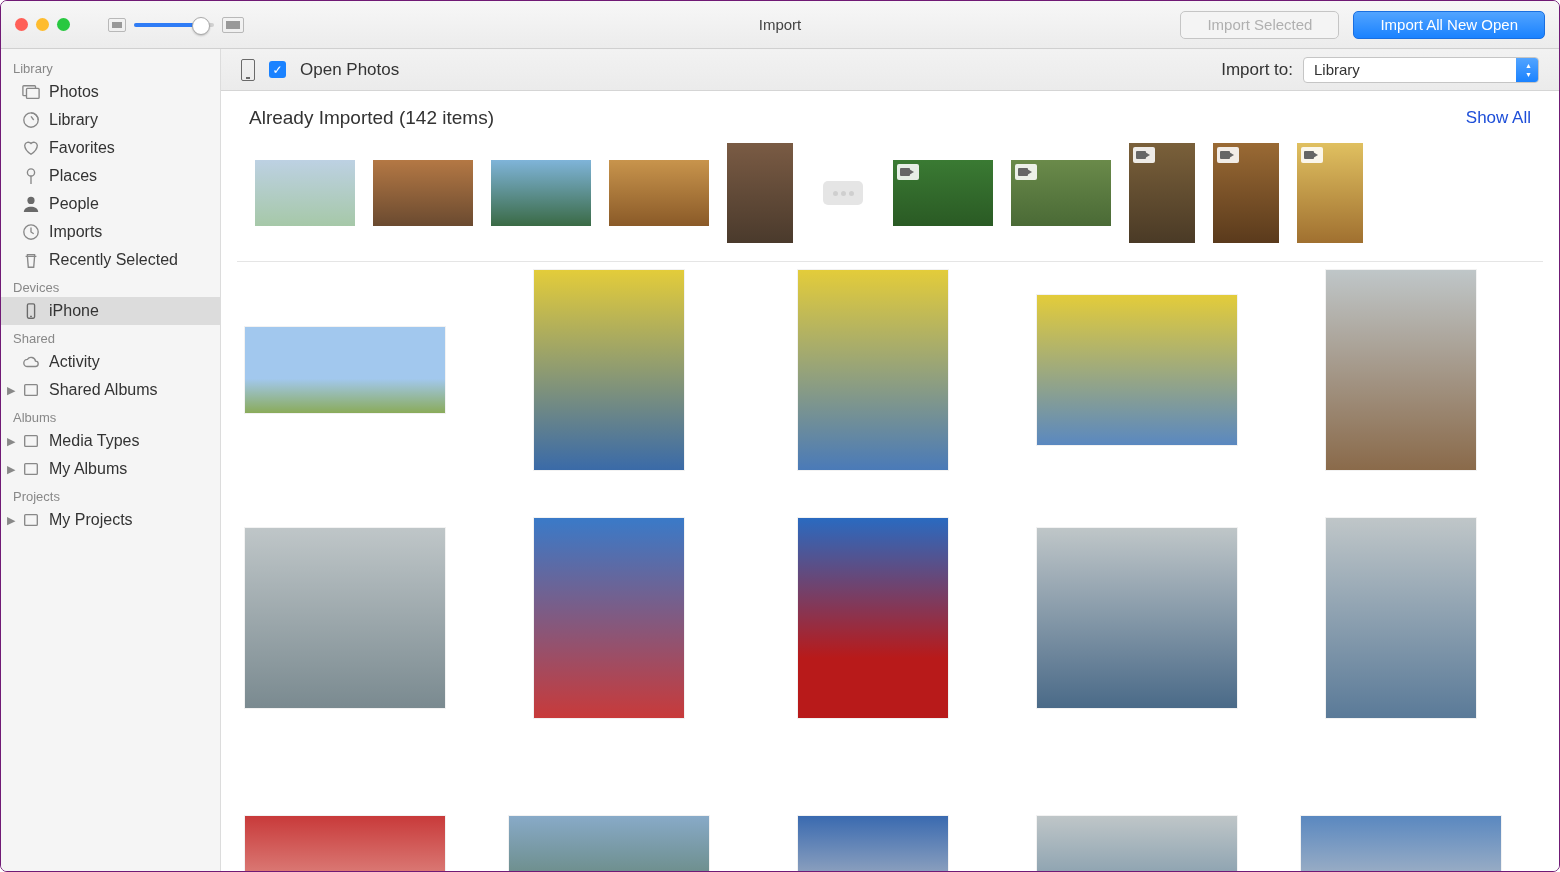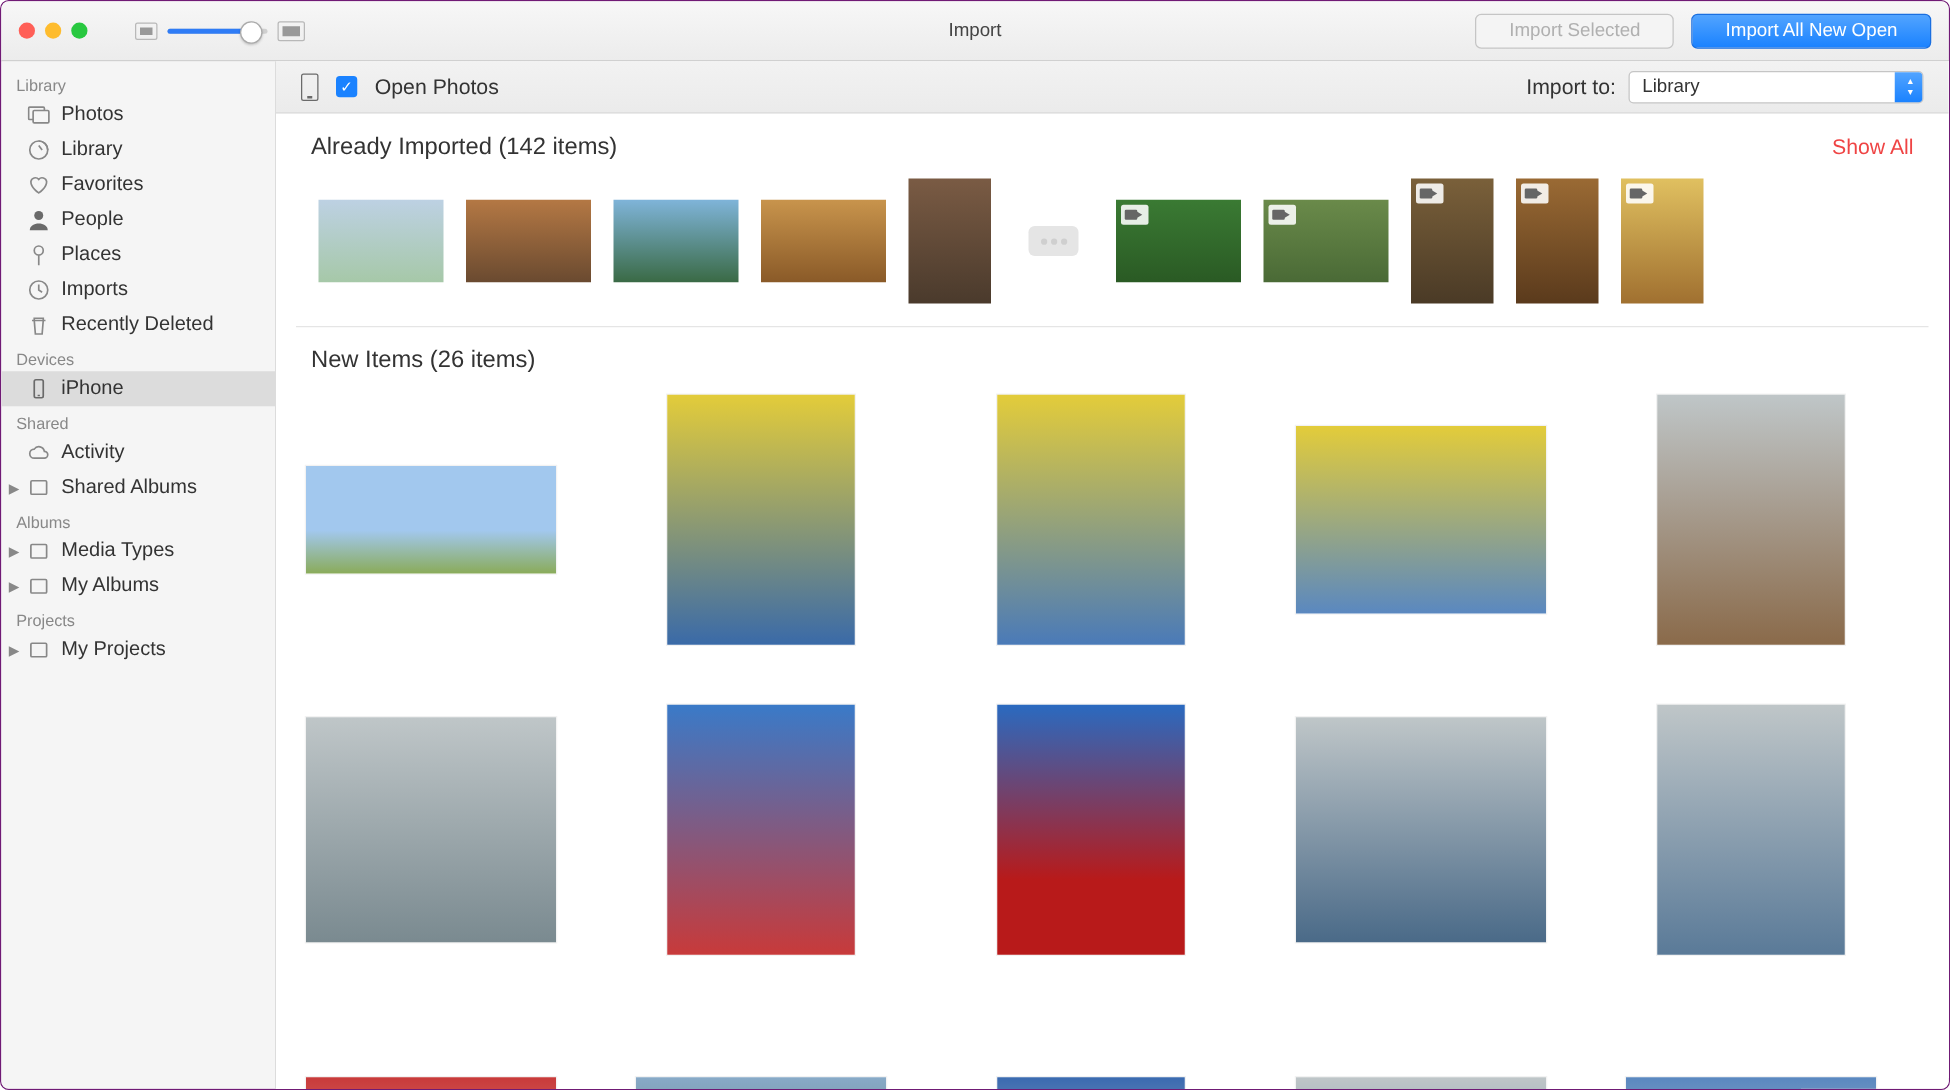--- a/index.html
+++ b/index.html
@@ -31,21 +31,21 @@
 .content { flex:1; overflow:auto; background:#fff; }
 .options { height:42px; background:linear-gradient(#f2f2f2,#ebebeb); border-bottom:1px solid #d5d5d5; display:flex; align-items:center; padding:0 20px; gap:14px; font-size:17px; }
 .dev-icon { width:14px; height:22px; border:1.5px solid #6a6a6a; border-radius:2px; position:relative; display:inline-block; flex-shrink:0; }
 .dev-icon::after { content:""; position:absolute; bottom:1px; left:50%; transform:translateX(-50%); width:4px; height:1.5px; background:#6a6a6a; }
 .chk { width:17px; height:17px; border-radius:3px; background:#1a82ff; display:flex; align-items:center; justify-content:center; color:#fff; font-size:12px; }
 .importto { margin-left:auto; display:flex; align-items:center; gap:10px; font-size:17px; color:#333; }
 .select { width:236px; height:26px; border:1px solid #c5c5c5; border-radius:4px; display:flex; align-items:center; padding:0 28px 0 10px; background:#fff; position:relative; font-size:15px; }
 .select::after { content:""; position:absolute; right:0; top:0; width:22px; height:100%; background:linear-gradient(#52a4ff,#1a82ff); border-radius:0 3px 3px 0; }
 .select-arrow { position:absolute; right:6px; top:3px; color:#fff; font-size:7px; line-height:9px; z-index:2; text-align:center; }
 .sec-head { display:flex; align-items:center; justify-content:space-between; padding:16px 28px 8px; font-size:19px; color:#333; }
-.showall { color:#ef4444; font-size:17px; }
+.showall { color:#1d4ed8; font-size:17px; }
 .thumbs-row { display:flex; gap:18px; padding:6px 18px 18px; align-items:center; border-bottom:1px solid #e5e5e5; margin:0 16px; }
 .thumb-s { width:100px; height:66px; background:#ccc; flex-shrink:0; position:relative; overflow:hidden; }
 .thumb-tall { width:66px; height:100px; }
 .vid-badge { position:absolute; top:4px; left:4px; width:22px; height:16px; background:rgba(255,255,255,.88); border-radius:2px; }
 .vid-badge::before { content:""; position:absolute; left:3px; top:4px; width:10px; height:8px; background:#666; border-radius:1px; }
 .vid-badge::after { content:""; position:absolute; left:12px; top:5px; border-left:5px solid #666; border-top:3px solid transparent; border-bottom:3px solid transparent; }
 .more { width:40px; height:24px; background:#e5e5e5; border-radius:5px; display:flex; gap:3px; align-items:center; justify-content:center; flex-shrink:0; margin:0 12px; }
 .more i { width:5px; height:5px; background:#cfcfcf; border-radius:50%; }
 .grid { display:flex; flex-wrap:wrap; padding:8px 24px; gap:48px 64px; }
 .cell { width:200px; height:200px; display:flex; align-items:center; justify-content:center; }
@@ -103,52 +103,52 @@
         <div class="sb-item">
           <span class="sb-icon">
             <svg viewBox="0 0 20 20" fill="none" stroke="#888" stroke-width="1.5">
               <path d="M10 17s-7-4.5-7-10a4 4 0 017-2 4 4 0 017 2c0 5.5-7 10-7 10z"></path>
             </svg>
           </span>
           <span>Favorites</span>
         </div>
         <div class="sb-item">
           <span class="sb-icon">
+            <svg viewBox="0 0 20 20" fill="none" stroke="#888" stroke-width="1.5">
+              <circle cx="10" cy="6" r="4" fill="#f5f5f5"></circle>
+              <line x1="10" y1="10" x2="10" y2="19"></line>
+            </svg>
+          </span>
+          <span>Places</span>
+        </div>
+        <div class="sb-item">
+          <span class="sb-icon">
             <svg viewBox="0 0 20 20" fill="#6a6a6a">
               <circle cx="10" cy="6" r="4"></circle>
               <path d="M2 19c0-4 4-6 8-6s8 2 8 6z"></path>
             </svg>
           </span>
           <span>People</span>
         </div>
         <div class="sb-item">
           <span class="sb-icon">
             <svg viewBox="0 0 20 20" fill="none" stroke="#888" stroke-width="1.5">
-              <circle cx="10" cy="6" r="4" fill="#f5f5f5"></circle>
-              <line x1="10" y1="10" x2="10" y2="19"></line>
-            </svg>
-          </span>
-          <span>Places</span>
-        </div>
-        <div class="sb-item">
-          <span class="sb-icon">
-            <svg viewBox="0 0 20 20" fill="none" stroke="#888" stroke-width="1.5">
               <circle cx="10" cy="10" r="8"></circle>
               <path d="M10 5v5l3 2"></path>
             </svg>
           </span>
           <span>Imports</span>
         </div>
         <div class="sb-item">
           <span class="sb-icon">
             <svg viewBox="0 0 20 20" fill="none" stroke="#888" stroke-width="1.5">
               <path d="M4 6h12M6 6V4h8v2M6 6l1 12h6l1-12"></path>
             </svg>
           </span>
-          <span>Recently Deleted</span>
+          <span>Recently Selected</span>
         </div>
         <div class="sb-head">Devices</div>
         <div class="sb-item sel">
           <span class="sb-icon">
             <svg viewBox="0 0 20 20" fill="none" stroke="#6a6a6a" stroke-width="1.5">
               <rect x="6" y="2" width="8" height="16" rx="1.5"></rect>
               <line x1="9" y1="16" x2="11" y2="16"></line>
             </svg>
           </span>
           <span>iPhone</span>
@@ -241,23 +241,20 @@
             <div class="vid-badge"></div>
           </div>
           <div class="thumb-s thumb-tall p9">
             <div class="vid-badge"></div>
           </div>
           <div class="thumb-s thumb-tall p10">
             <div class="vid-badge"></div>
           </div>
         </div>
 
-      <div class="sec-head" style="border:none">
-        <span>New Items (26 items)</span>
-      </div>
       <div class="grid" id="new-grid">
           <div class="cell">
             <div class="thumb-l n1" style="width: 200px; height: 86px;"></div>
           </div>
           <div class="cell">
             <div class="thumb-l n2" style="width: 150px; height: 200px;"></div>
           </div>
           <div class="cell">
             <div class="thumb-l n3" style="width: 150px; height: 200px;"></div>
           </div>

